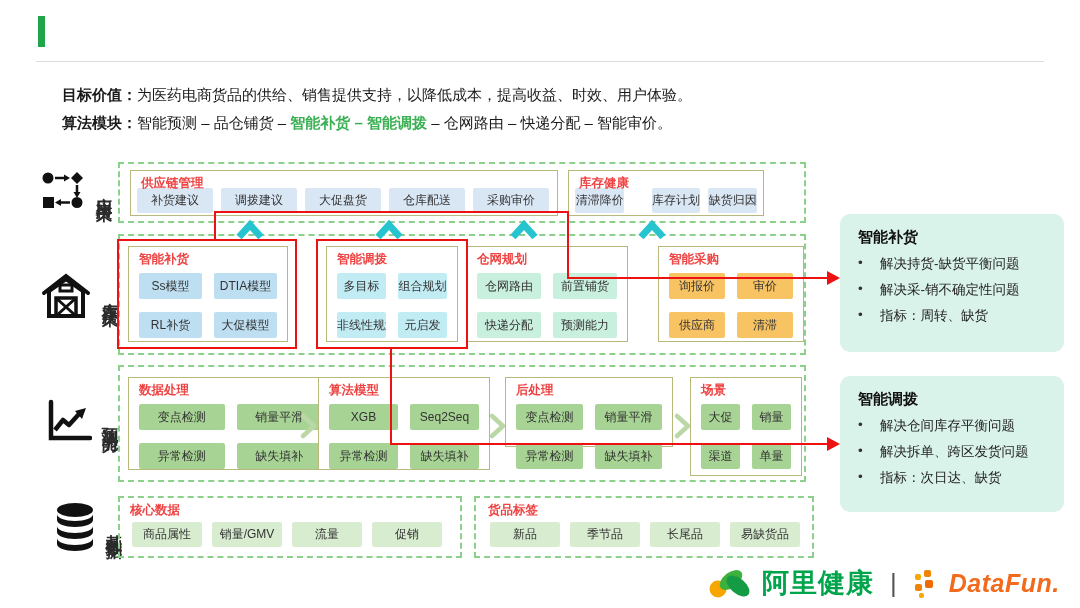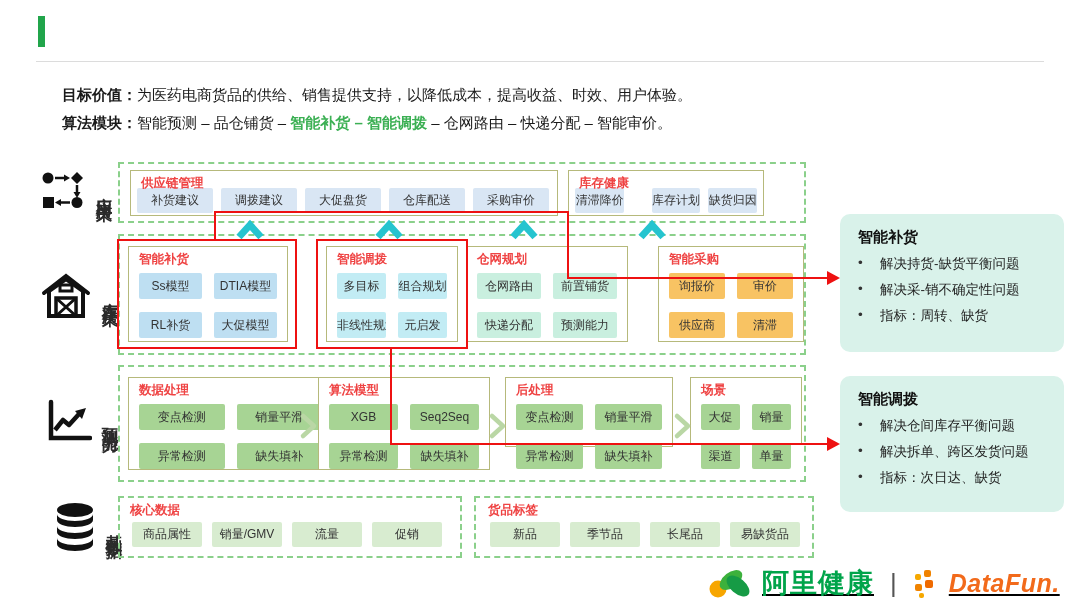--- a/index.html
+++ b/index.html
@@ -48,21 +48,21 @@
   .callout li .bdot{flex:0 0 22px;color:#333;}
 
   
   .overlay{position:absolute;left:0;top:0;pointer-events:none;}
   .red-line{stroke:var(--red,#ee1111);stroke-width:2;fill:none;}
   .red-fill{fill:var(--red,#ee1111);}
   .teal-chev{stroke:var(--teal_arrow,#25c4cf);stroke-width:7;fill:none;}
   .green-chev{stroke:#bad7a5;stroke-width:4.5;fill:none;stroke-linecap:round;stroke-linejoin:round;}
 
   
-  .footer{position:absolute;left:708px;top:562px;height:42px;display:flex;align-items:center;gap:10px;text-decoration:underline;}
+  .footer{position:absolute;left:708px;top:562px;height:42px;display:flex;align-items:center;gap:10px;}
   .ali-text{font-size:27px;font-weight:700;color:#00a44a;letter-spacing:1px;}
   .sep{font-size:26px;color:#555;font-weight:300;margin:0 6px;}
   .df-text{font-size:25px;font-weight:800;font-style:italic;color:#f26a1b;letter-spacing:.5px;}
 </style>
 </head>
 <body>
 
 <div class="slide">
 
   <div class="accent-bar"></div>
@@ -205,21 +205,21 @@
     </div>
   <div class="group" style="left:505px;top:377px;width:168px;height:70px;">
       <div class="group-label">后处理</div>
       <div class="grid-chips">
         <div class="chip chip-green">变点检测</div>
         <div class="chip chip-green">销量平滑</div>
         <div class="chip chip-green">异常检测</div>
         <div class="chip chip-green">缺失填补</div>
       </div>
     </div>
-  <div class="group" style="left:690px;top:377px;width:112px;height:68px;">
+  <div class="group" style="left:690px;top:377px;width:112px;height:99px;">
       <div class="group-label">场景</div>
       <div class="grid-chips">
         <div class="chip chip-green">大促</div>
         <div class="chip chip-green">销量</div>
         <div class="chip chip-green">渠道</div>
         <div class="chip chip-green">单量</div>
       </div>
     </div>
 
   <div class="group-plain" style="left:478px;top:498px;width:334px;height:58px;">

